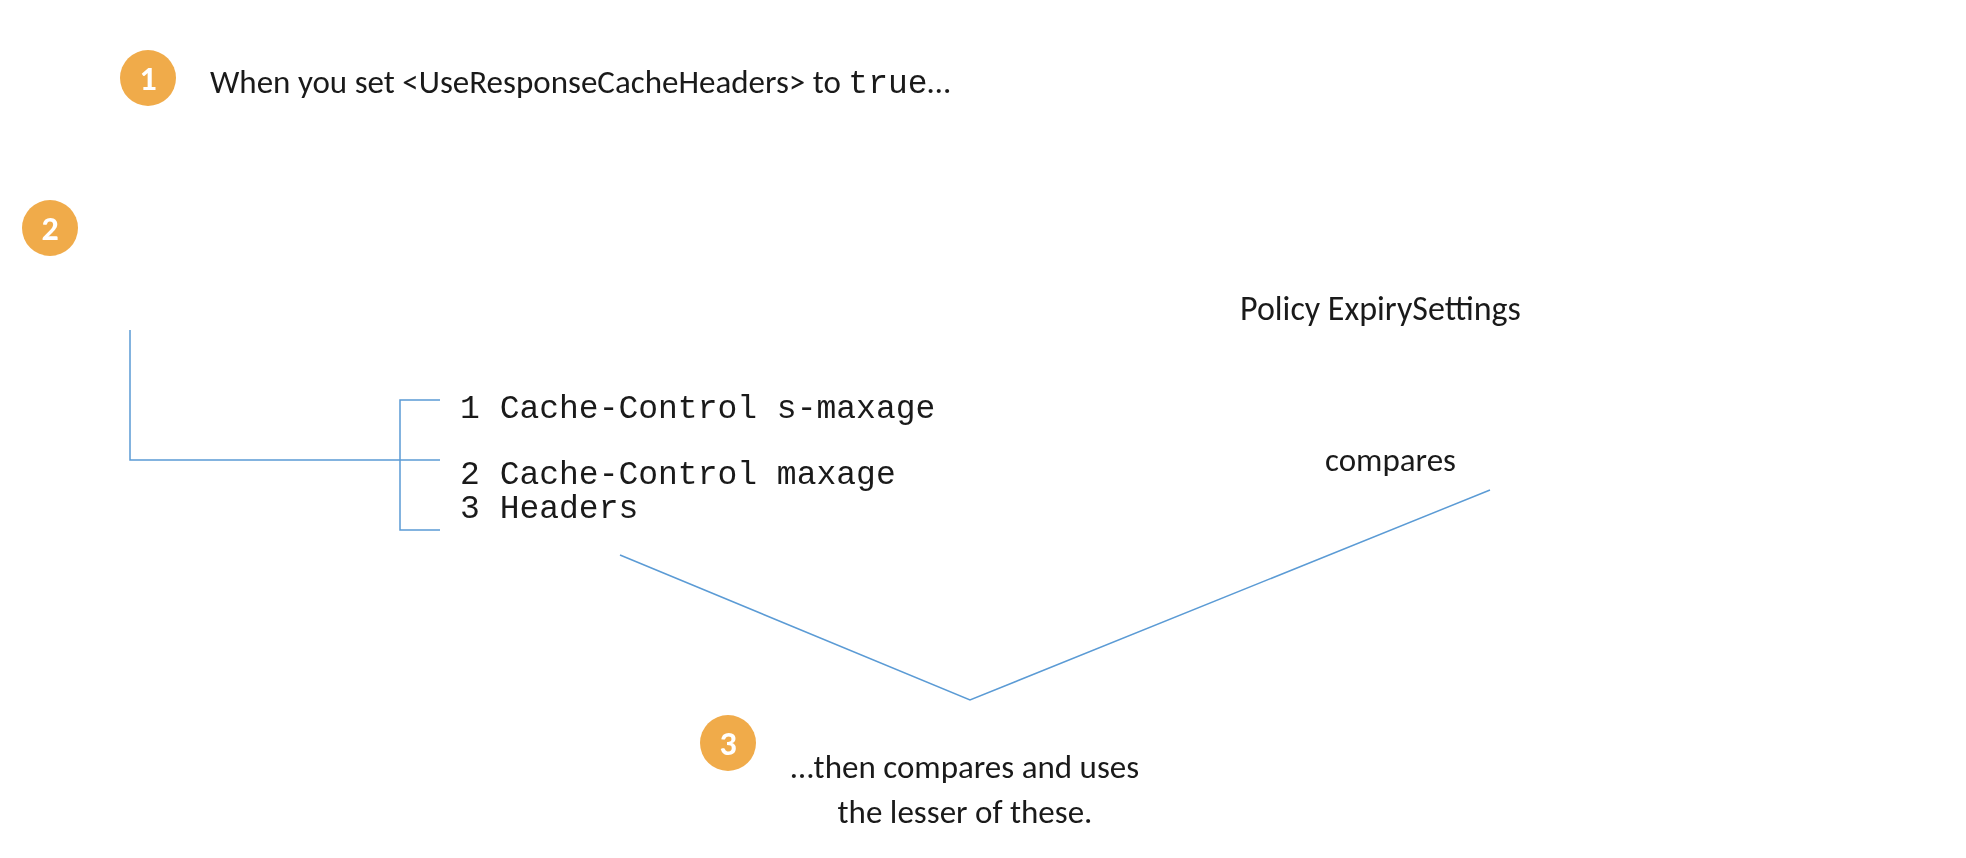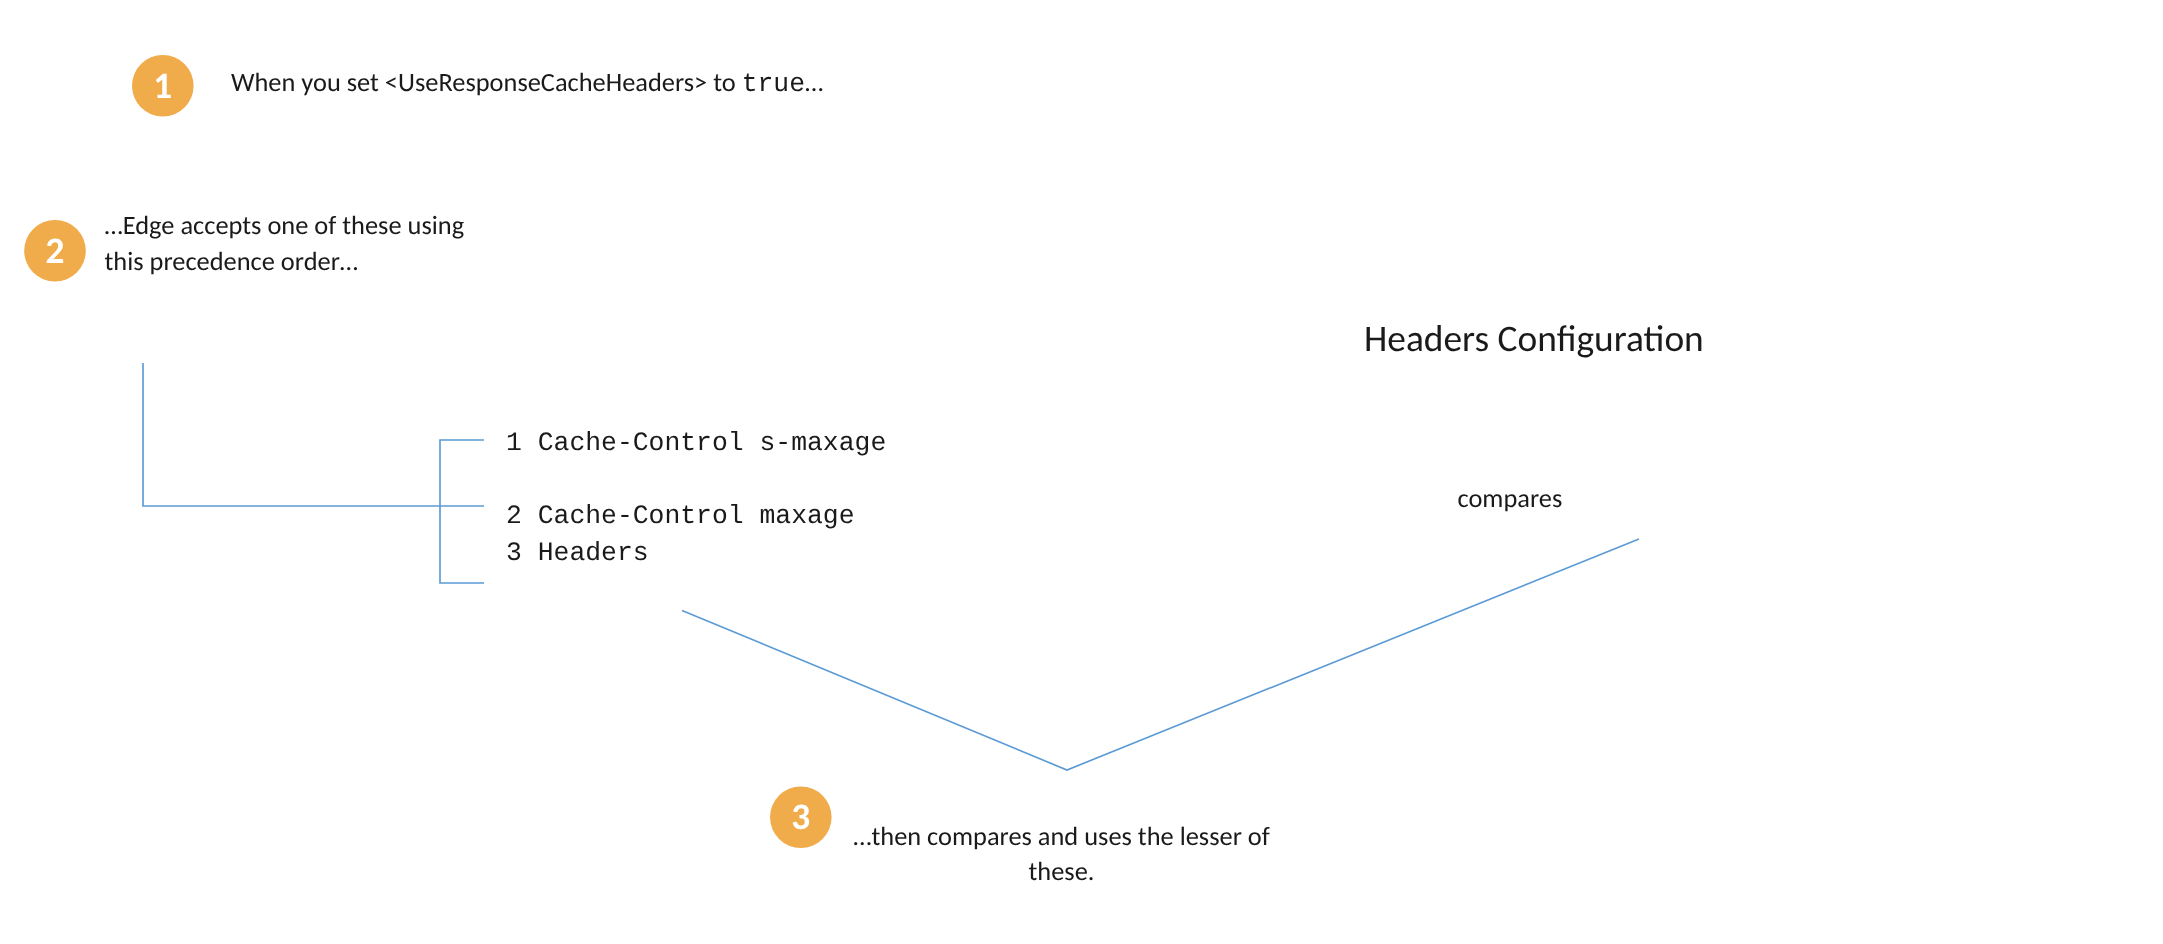--- a/index.html
+++ b/index.html
@@ -25,21 +25,21 @@
     color: #ffffff;
     font-weight: 700;
     display: flex;
     align-items: center;
     justify-content: center;
     font-size: 34px;
     font-family: "Gill Sans", "Gill Sans MT", "Segoe UI", Calibri, sans-serif;
   }
   .text {
     position: absolute;
-    font-size: 24px;
+    font-size: 33px;
     line-height: 1.35;
     color: #1a1a1a;
   }
   .mono {
     font-family: "Consolas", "Menlo", "Courier New", monospace;
   }
   .heading {
     position: absolute;
     font-size: 34px;
     font-weight: 400;
@@ -64,24 +64,23 @@
 <div class="canvas">
 
   <div class="badge" style="left:120px; top:50px;">1</div>
 
   <div class="text" style="left:210px; top:60px; white-space:nowrap;">
     <span>When you set </span><span>&lt;UseResponseCacheHeaders&gt;</span><span> to </span><span class="mono">true</span><span>…</span>
   </div>
 
   <div class="badge" style="left:22px; top:200px;">2</div>
 
-  <div class="text" style="left:95px; top:190px; width:360px;">…Edge accepts one of these using this precedence order…</div>
 
 
-  <div class="heading" style="left:1240px; top:288px;">Headers Configuration</div>
+  <div class="heading" style="left:1240px; top:288px;">Policy ExpirySettings</div>
 
   <div class="text mono" style="left:460px; top:388px; white-space:nowrap;text-align:center;">
     <span>1</span>
     <span>Cache-Control s-maxage</span>
   </div>
   <div class="text mono" style="left:460px; top:438px; white-space:nowrap;margin-top:16px;">
     <span>2</span>
     <span>Cache-Control maxage</span>
   </div>
   <div class="text mono" style="left:460px; top:488px; white-space:nowrap;">

